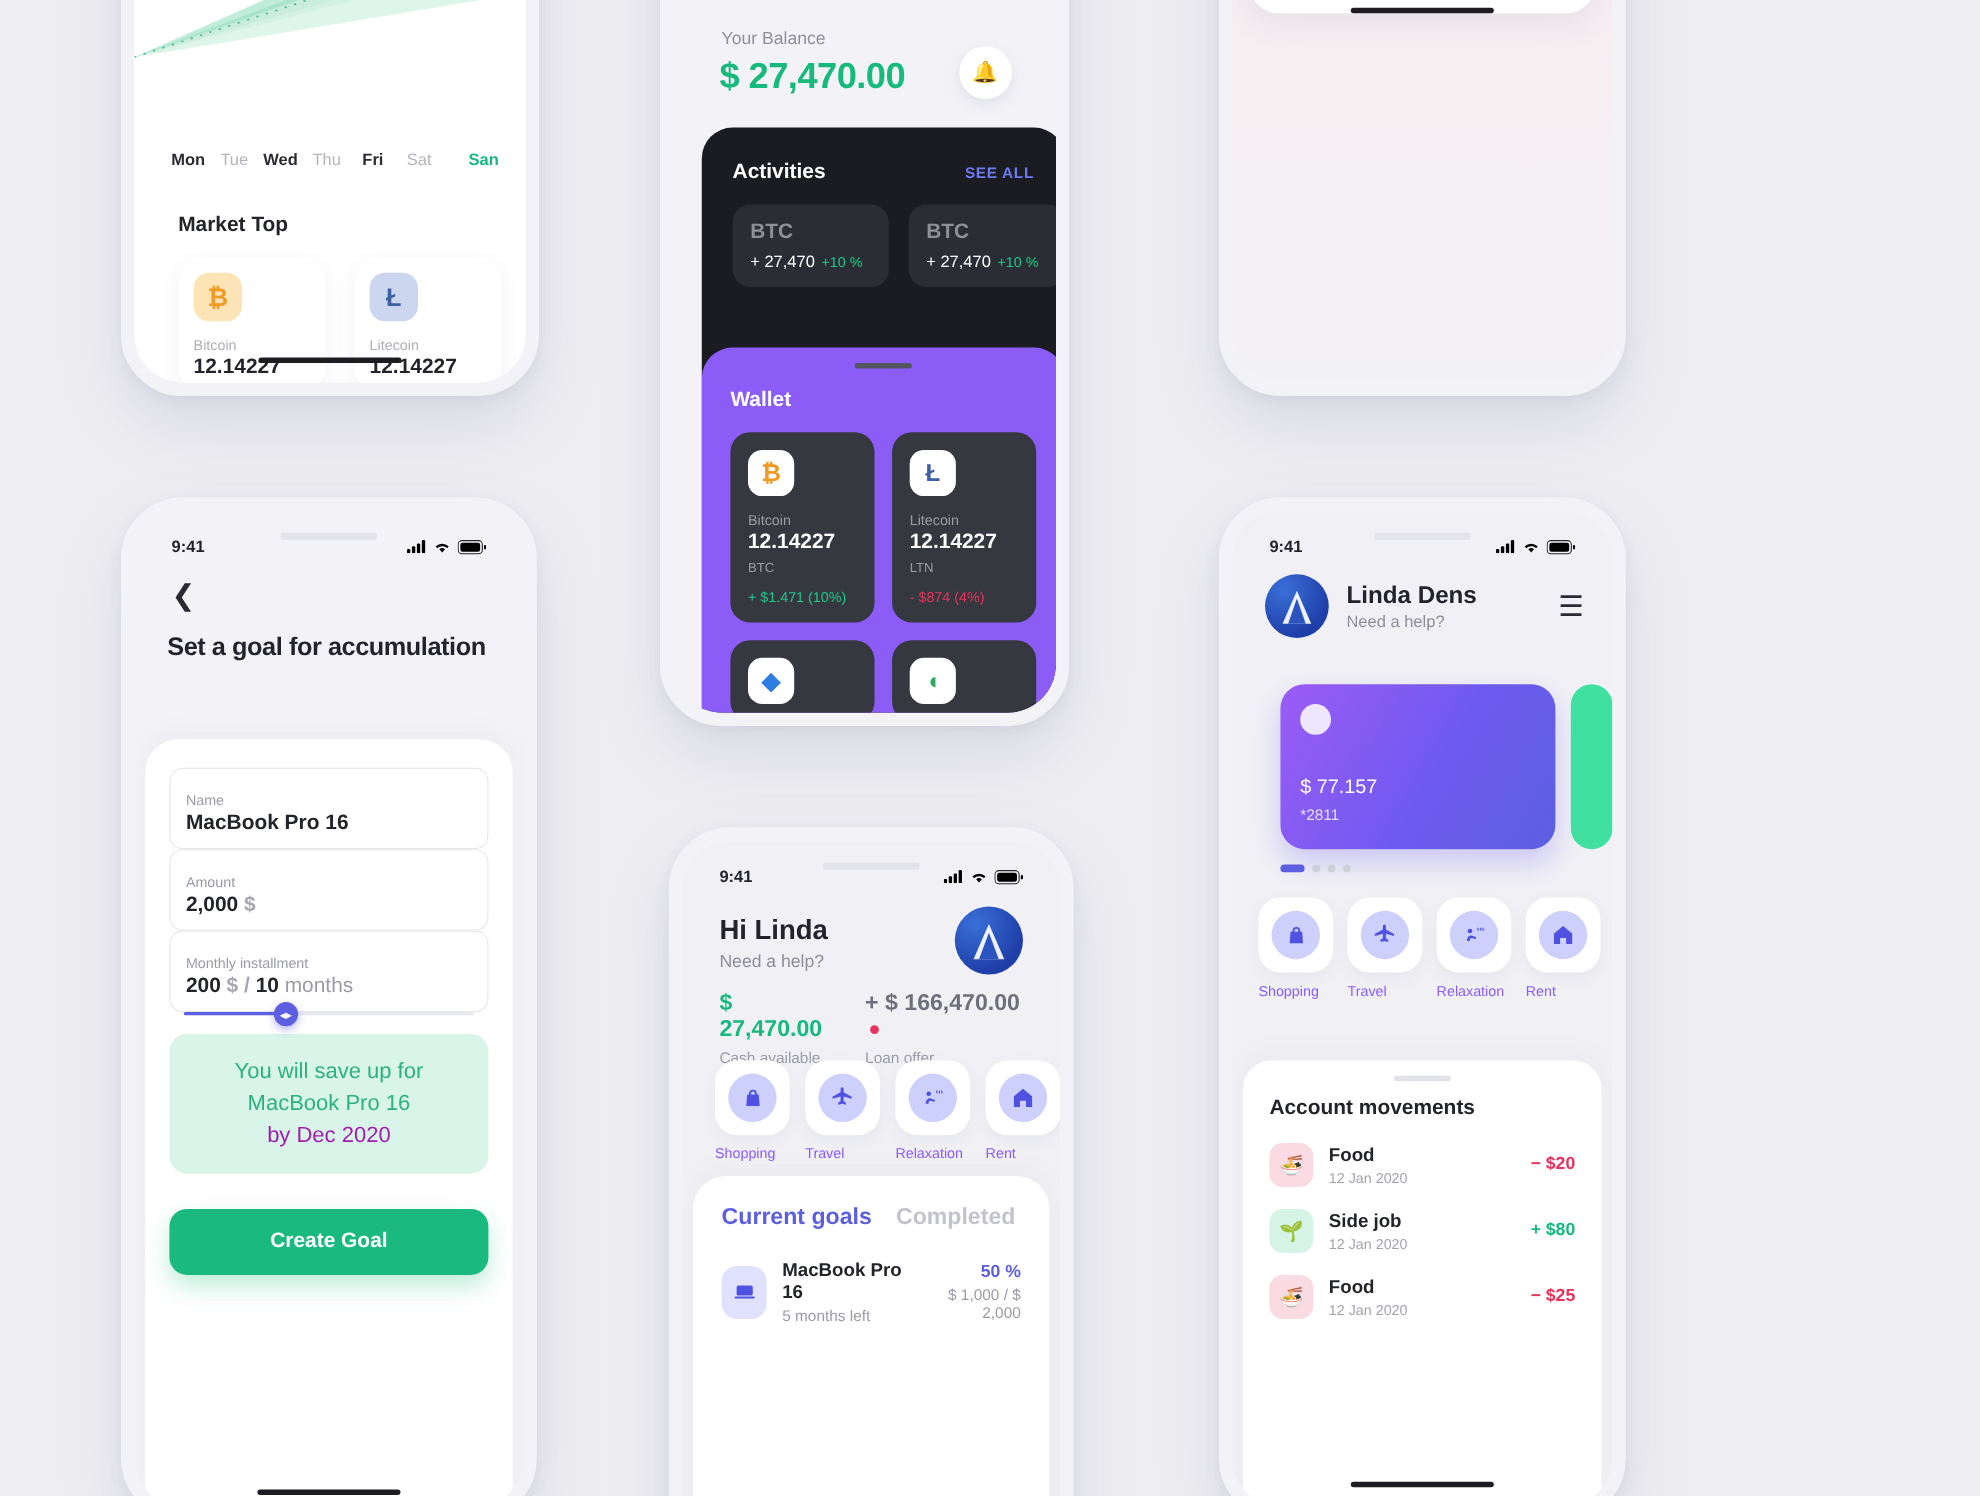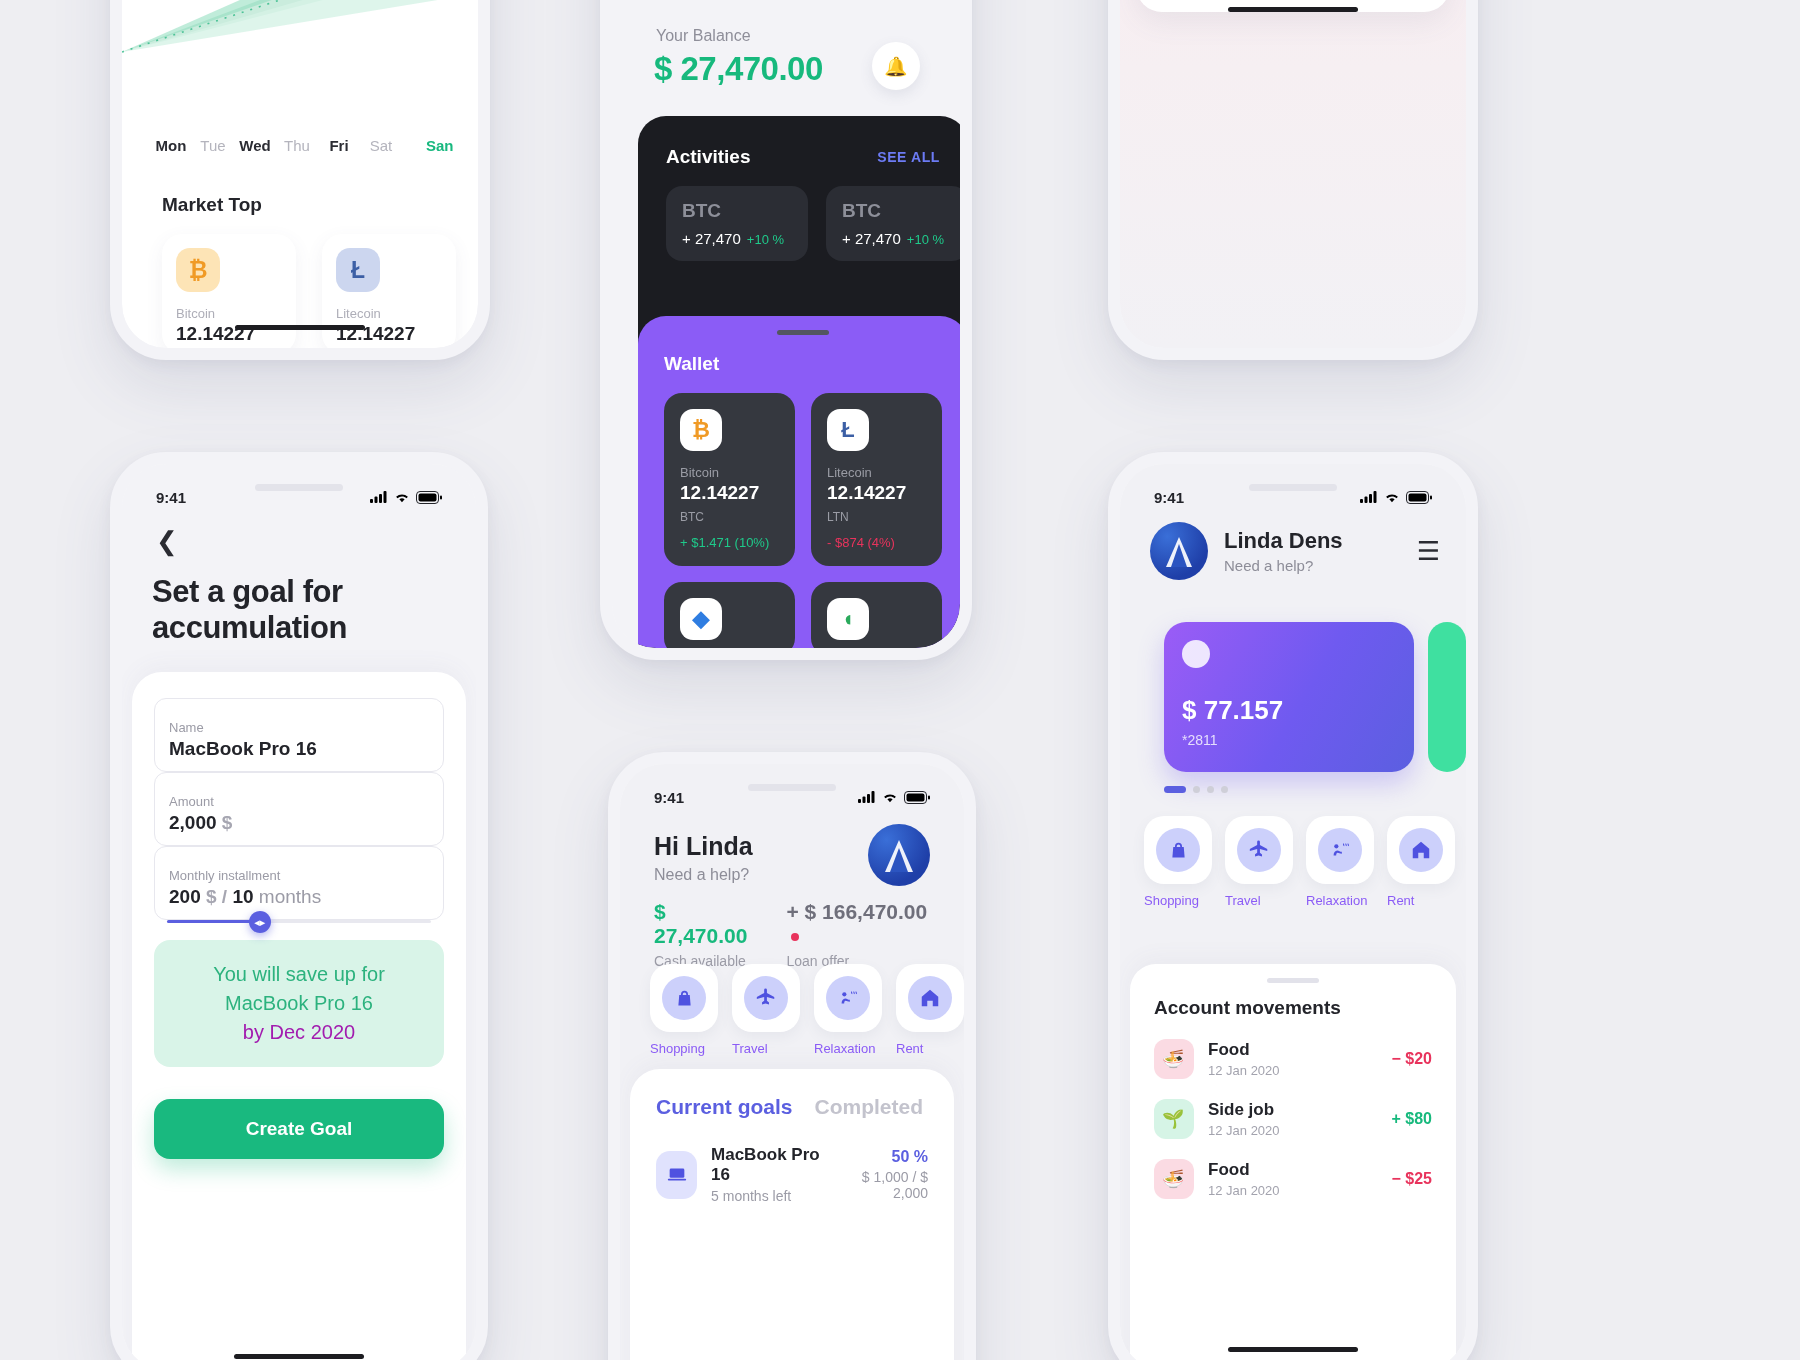--- a/index.html
+++ b/index.html
@@ -105,21 +105,21 @@
   .statcard {
     position:absolute; top:140px; left:16px; right:16px; height:190px;
     background:#fff; border-radius:26px; box-shadow:0 10px 28px rgba(90,95,130,.09);
     display:flex; align-items:flex-start; justify-content:space-around; padding-top:28px;
   }
 
   
   #phone4 { left:110px; top:452px; width:378px; height:930px; }
   #phone4 .screen { background:#f3f3f7; }
   .back-arrow { position:absolute; top:62px; left:34px; font-size:26px; color:#2a2b32; }
-  .goal-h1 { position:absolute; top:110px; left:30px; right:30px; font-size:31px; line-height:1.16; font-weight:bold; color:#23242a; letter-spacing:-.4px; }
+  .goal-h1 { position:absolute; top:110px; left:30px; right:30px; font-size:23px; line-height:1.16; font-weight:bold; color:#23242a; letter-spacing:-.4px; }
   .white-sheet { position:absolute; left:10px; right:10px; top:208px; bottom:0; background:#fff; border-radius:30px 30px 0 0; padding:26px 22px 0 22px; box-shadow:0 -6px 22px rgba(90,95,130,.05); }
   .field { border:1px solid #e7e7ee; border-radius:12px; padding:21px 14px 11px 14px; position:relative; }
   .field-lbl { font-size:13px; color:#9b9ba6; }
   .field-val { font-size:19px; font-weight:bold; color:#23242a; margin-top:3px; }
   .field-val .unit { color:#a6a6b1; }
   .field-val .mo { color:#9b9ba6; font-weight:normal; }
   .slider-track { position:absolute; left:12px; right:12px; bottom:-4px; height:3px; background:#e8e8ef; border-radius:2px; }
   .slider-fill { position:absolute; left:0; width:34%; height:3px; background:#5b5fe0; border-radius:2px; }
   .slider-knob { position:absolute; left:31%; top:-9px; width:22px; height:22px; border-radius:50%; background:#5b5fe0; color:#fff; font-size:11px; display:flex; align-items:center; justify-content:center; box-shadow:0 3px 8px rgba(91,95,224,.45); }
   .promise { margin-top:20px; background:#d9f4e8; border-radius:16px; padding:20px 16px; text-align:center; }
@@ -162,21 +162,21 @@
   #phone6 { left:1108px; top:452px; width:370px; height:930px; }
   #phone6 .screen { background:#f1f1f5; }
   .ld-head { position:absolute; top:58px; left:30px; right:26px; display:flex; align-items:center; gap:16px; }
   .ld-av { width:58px; height:58px; border-radius:50%; background:radial-gradient(circle at 30% 25%, #3a6fd8 0%, #1f3fa8 70%); overflow:hidden; position:relative; flex:none; }
   .ld-name { font-size:22px; font-weight:bold; color:#23242a; }
   .ld-sub { font-size:15px; color:#8d8d98; margin-top:3px; }
   .burger { margin-left:auto; font-size:26px; color:#2a2b32; }
   .card-strip { position:absolute; top:158px; left:44px; right:0; height:150px; display:flex; gap:14px; }
   .pay-card { width:250px; height:150px; border-radius:22px; background:linear-gradient(120deg,#9b5cf6 0%,#6f5af0 55%,#5b5fe0 100%); padding:18px; position:relative; box-shadow:0 12px 26px rgba(110,90,240,.28); flex:none; }
   .pay-dot { width:28px; height:28px; border-radius:50%; background:rgba(255,255,255,.85); }
-  .pay-amt { position:absolute; bottom:46px; left:18px; font-size:26px; font-weight:bold; color:#fff; }
+  .pay-amt { position:absolute; bottom:46px; left:18px; font-size:18px; font-weight:normal; color:#fff; }
   .pay-num { position:absolute; bottom:24px; left:18px; font-size:14px; color:rgba(255,255,255,.8); }
   .pay-card.green { width:38px; background:#3fe0a0; box-shadow:none; }
   .dots { position:absolute; top:322px; left:44px; display:flex; gap:7px; align-items:center; }
   .dots i { width:7px; height:7px; border-radius:50%; background:#cfcfd8; display:block; }
   .dots i.wide { width:22px; border-radius:4px; background:#5b5fe0; }
   .ld-cat { position:absolute; top:352px; left:24px; right:0; display:flex; gap:13px; }
   .mv-sheet { position:absolute; left:10px; right:10px; top:500px; bottom:0; background:#fff; border-radius:26px 26px 0 0; padding:14px 24px 0 24px; box-shadow:0 -6px 22px rgba(90,95,130,.05); }
   .mv-grab { width:52px; height:5px; border-radius:3px; background:#e2e2ea; margin:0 auto 14px auto; }
   .mv-title { font-size:19px; font-weight:bold; color:#23242a; }
   .mv-row { display:flex; align-items:center; gap:14px; margin-top:20px; }

